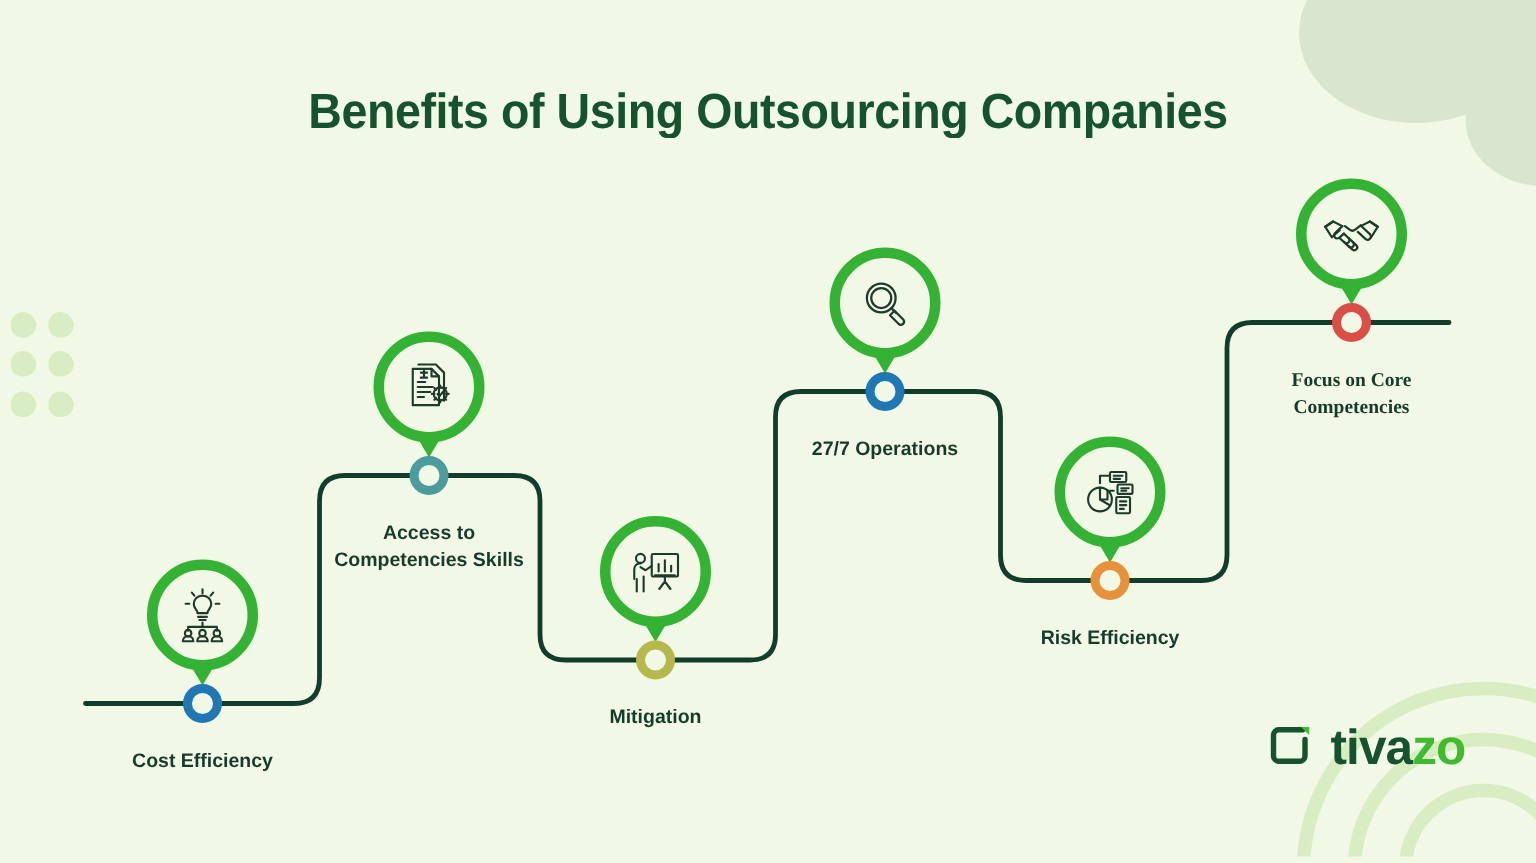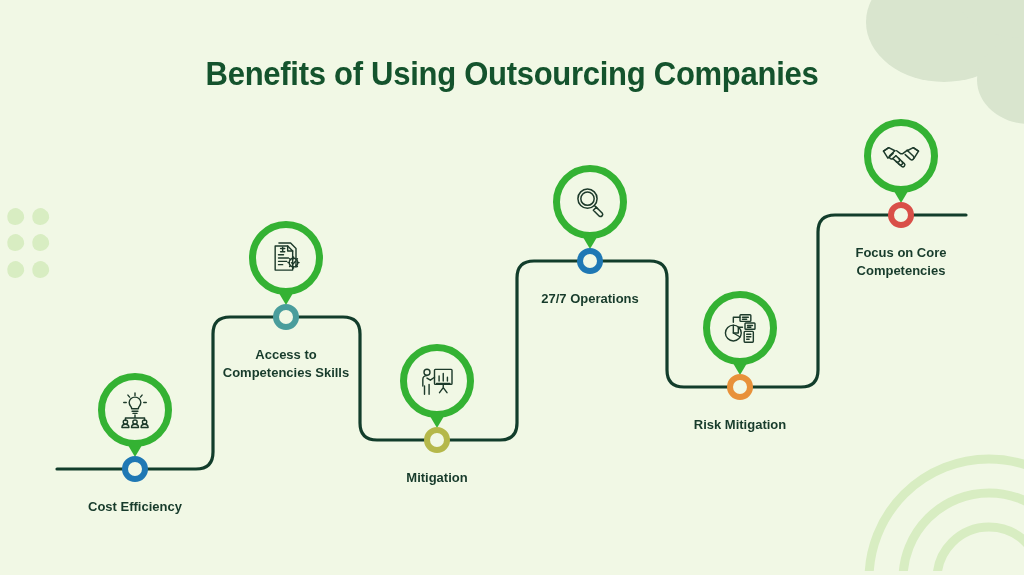--- a/index.html
+++ b/index.html
@@ -332,21 +332,21 @@
             <path d="M27 11h7 M27 13.5h5"></path>
             <rect x="30" y="18" width="12" height="7.5" rx="1"></rect>
             <path d="M33 21h6 M33 23h4"></path>
             <rect x="29" y="28" width="11" height="13" rx="1"></rect>
             <path d="M32 31.5h5 M32 34.5h5 M32 37.5h3"></path>
           </g>
         </svg>
       </div>
     </div>
     <div class="dot" style="left:0; top:387px; border-color:#e8913a;"></div>
-    <div class="node-label" style="left:0; top:416px;">Risk Mitigation</div>
+    <div class="node-label" style="left:0; top:416px;">Risk Efficiency</div>
   </div>
 
   <div class="node" style="left:901px; top:0;">
     <div class="pin" style="left:0; top:119px;">
       <div class="pin-tail"></div>
       <div class="pin-circle">
         <svg width="42" height="42" viewBox="0 0 48 48">
           <g fill="none" stroke="#1d3a2b" stroke-width="1.7" stroke-linecap="round" stroke-linejoin="round">
             <path d="M4 18.5l6-4 7 3.5"></path>
             <path d="M44 18.5l-6-4-7 3.5"></path>
@@ -356,18 +356,25 @@
             <path d="M25.1 30.2l2.7 2.5a2.2 2.2 0 0 1-3 3.2l-2.8-2.5"></path>
             <path d="M31 17.5l7.2 6.8a2.5 2.5 0 0 1-3.4 3.6l-6-5.5"></path>
             <path d="M31 17.5l-4.2 3.2a3.4 3.4 0 0 1-4.2 0L19 18"></path>
             <path d="M10 14.5l-6 4 5 8 6-5.5"></path>
             <path d="M38 14.5l6 4-5 8"></path>
           </g>
         </svg>
       </div>
     </div>
     <div class="dot" style="left:0; top:215px; border-color:#d94f48;"></div>
-    <div class="node-label" style="left:0; top:244px;">Focus on Core
+    <div class="node-label" style="left:0; top:244px;font-family:Liberation Serif, serif;">Focus on Core
 Competencies</div>
   </div>
 
+  <div class="logo">
+    <svg class="logo-mark" width="32" height="34" viewBox="0 0 32 34">
+      <path d="M24.5 6.5H8.5A3.5 3.5 0 0 0 5 10v14a3.5 3.5 0 0 0 3.5 3.5h14A3.5 3.5 0 0 0 26 24V13" fill="none" stroke="#14532d" stroke-width="3.6" stroke-linecap="round" stroke-linejoin="round"></path>
+      <path d="M23.4 4.6h5.4v5.4z" fill="#3fbb2e"></path>
+    </svg>
+    <div class="logo-text"><span>tiva</span><span class="accent">zo</span></div>
+  </div>
 
 </div>
 
 </body></html>

